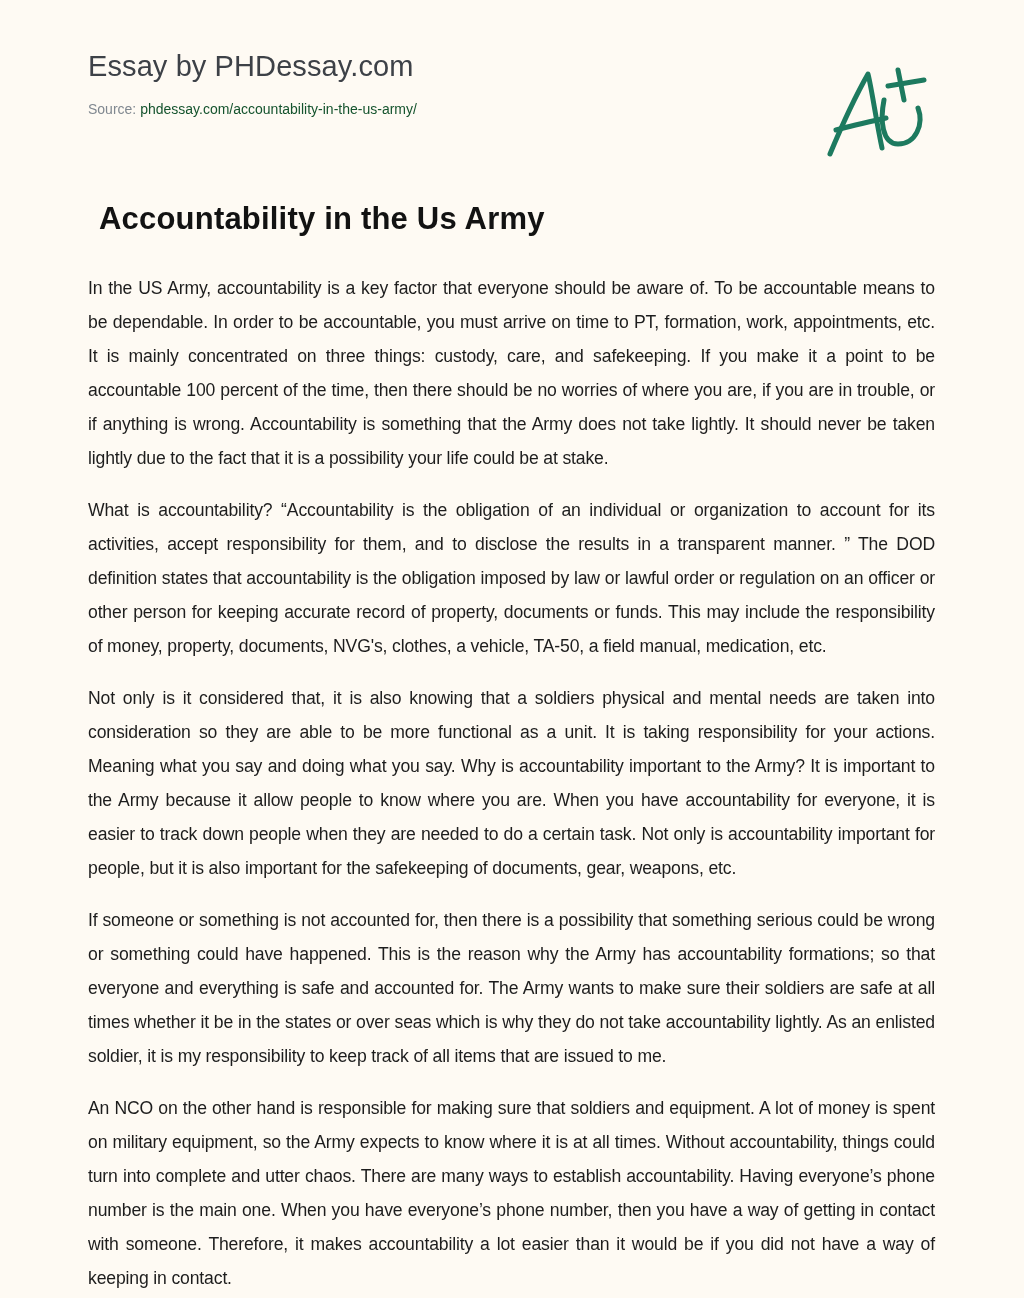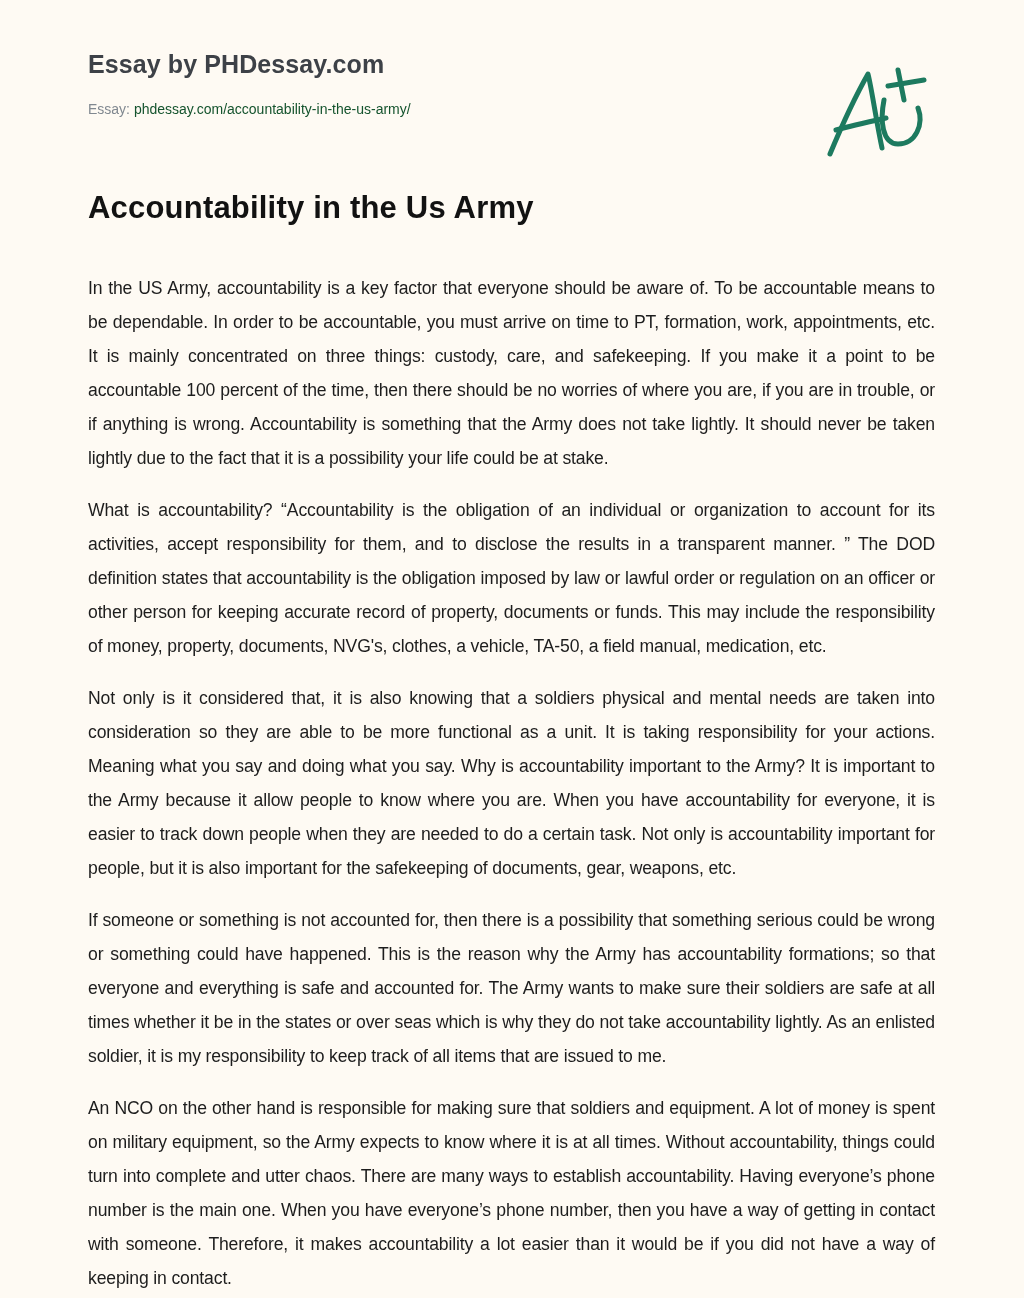--- a/index.html
+++ b/index.html
@@ -8,22 +8,22 @@
     height: 1298px;
     background: #fefaf3;
     position: relative;
     overflow: hidden;
     font-family: "Liberation Sans", "DejaVu Sans", sans-serif;
   }
   .brand {
     position: absolute;
     left: 88px;
     top: 50px;
-    font-size: 25px;
-    font-weight: bold;
+    font-size: 29px;
+    font-weight: normal;
     color: #3d4147;
     letter-spacing: 0.1px;
     margin: 0;
   }
   .source {
     position: absolute;
     left: 88px;
     top: 101px;
     font-size: 14px;
     color: #808890;
@@ -37,21 +37,21 @@
     position: absolute;
     left: 820px;
     top: 60px;
     width: 115px;
     height: 105px;
   }
   .title {
     position: absolute;
     left: 88px;
     top: 190px;
-    margin: 0;
+    margin: 11px;
     font-size: 31px;
     font-weight: bold;
     color: #121212;
     letter-spacing: 0.2px;
   }
   .essay {
     position: absolute;
     left: 88px;
     top: 271px;
     width: 847px;
@@ -64,21 +64,21 @@
     text-align: justify;
     letter-spacing: -0.15px;
   }
 </style>
 </head>
 <body>
 
 <div>
   <h2 class="brand">Essay by PHDessay.com</h2>
   <div class="source">
-    <span>Essay: </span><a>phdessay.com/accountability-in-the-us-army/</a>
+    <span>Source: </span><a>phdessay.com/accountability-in-the-us-army/</a>
   </div>
   <svg class="logo" viewBox="0 0 115 105">
     <g fill="none" stroke="#1d7a5f" stroke-width="5" stroke-linecap="round" stroke-linejoin="round">
       <path d="M10 94 C 20 70, 32 42, 48 14 C 52 30, 56 60, 62 88"></path>
       <path d="M16 70 C 30 66, 48 62, 66 58"></path>
       <path d="M64 40 C 60 60, 62 84, 78 84 C 96 84, 104 64, 98 48"></path>
       <path d="M78 10 L 84 40"></path>
       <path d="M68 26 C 80 24, 92 22, 104 20"></path>
     </g>
   </svg>

